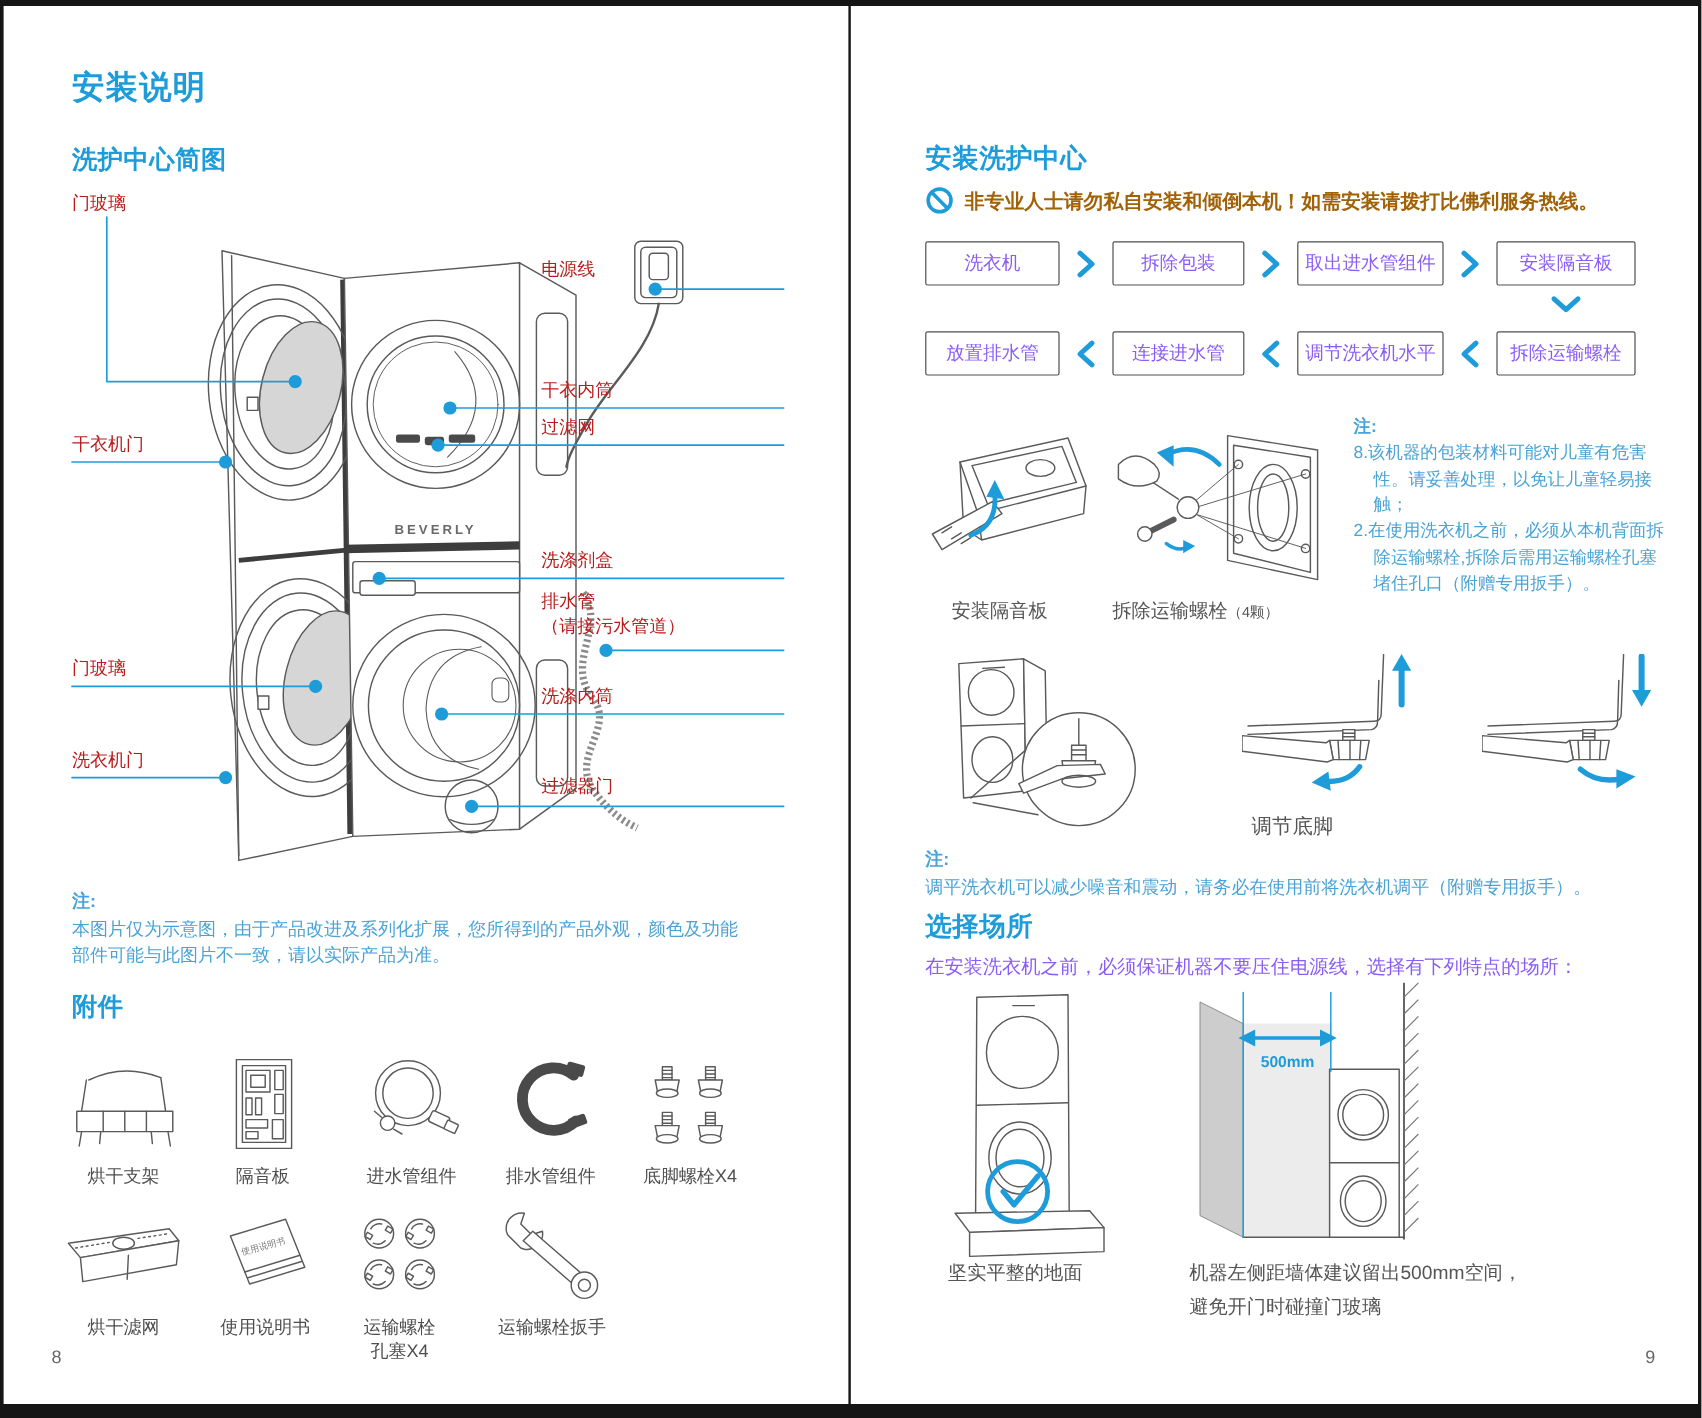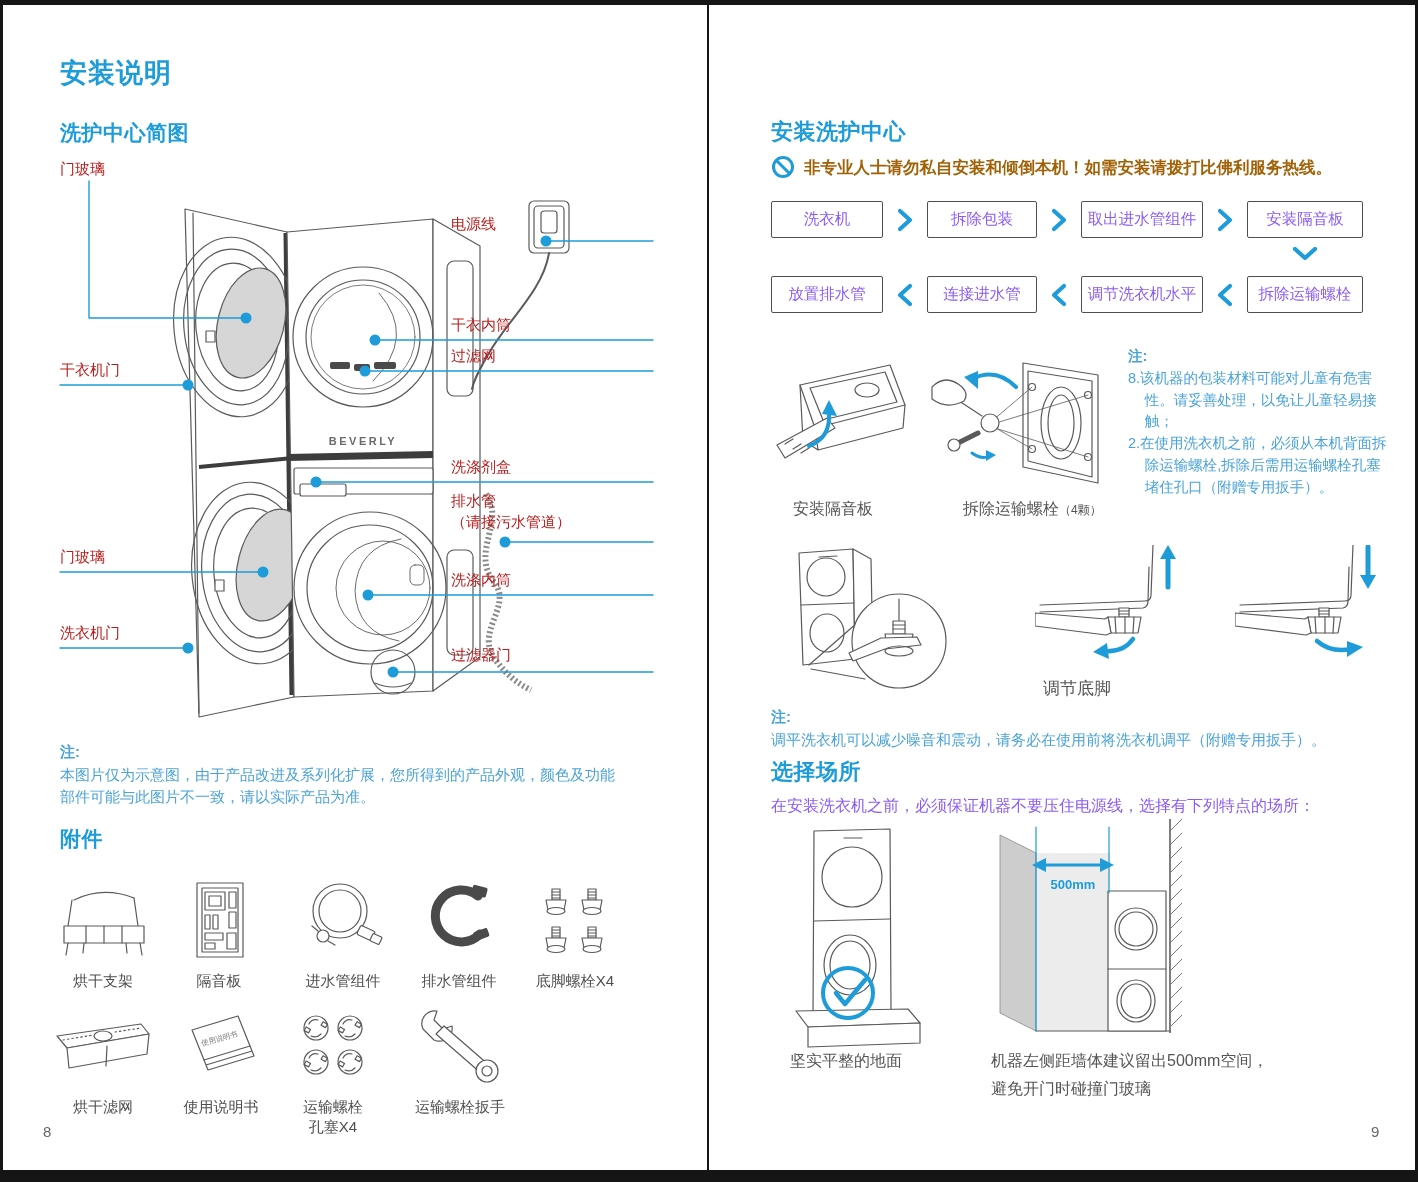--- a/index.html
+++ b/index.html
@@ -373,21 +373,21 @@
       <circle cx="62" cy="78" r="9" class="fw" stroke-width="1.6"></circle>
       <line x1="54" y1="71" x2="22" y2="50" class="ln" stroke-width="3"></line>
       <path class="fw" d="M4,42 q14,-14 30,0 q7,7 2,14 q-17,9 -32,-2 z"></path>
       <line x1="30" y1="98" x2="50" y2="88" stroke="#5a5a5a" stroke-width="5" stroke-linecap="round"></line>
       <circle cx="26" cy="100" r="6" class="fw"></circle>
       <path class="blue-ln" d="M88,42 q-20,-20 -44,-8" stroke-width="4"></path>
       <polygon class="blue-f" points="50,26 36,32 50,44"></polygon>
       <path class="blue-ln" d="M44,108 q9,7 18,3" stroke-width="3"></path>
       <polygon class="blue-f" points="58,105 68,110 58,116"></polygon>
     </svg>
-    <div class="cap" style="left:960px;top:494px">
+    <div class="cap" style="left:924px;top:494px">
       <span>拆除运输螺栓</span><small>（4颗）</small>
     </div>
 
     <div class="note1">
       <b>注:</b>
       <div class="it">8.该机器的包装材料可能对儿童有危害性。请妥善处理，以免让儿童轻易接触；</div>
       <div class="it">2.在使用洗衣机之前，必须从本机背面拆除运输螺栓,拆除后需用运输螺栓孔塞堵住孔口（附赠专用扳手）。</div>
     </div>
 
     <svg class="abs" style="left:778px;top:536px;width:170px;height:165px" viewBox="0 0 170 165">

